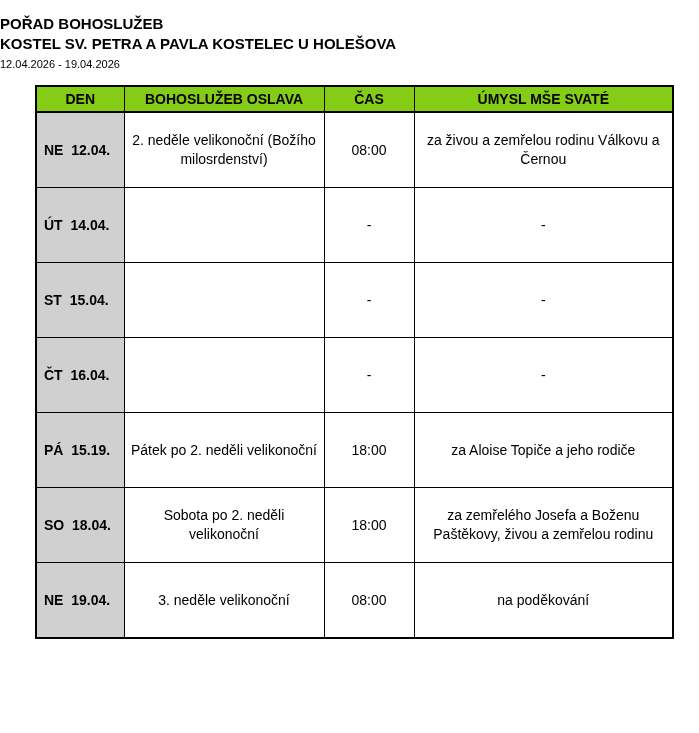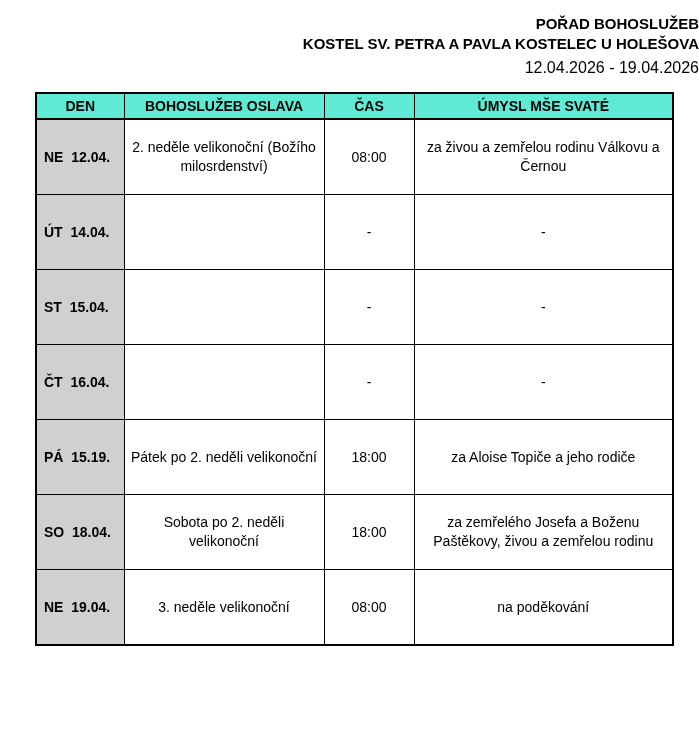--- a/index.html
+++ b/index.html
@@ -10,49 +10,49 @@
     color: #000000;
   }
   .page {
     width: 699px;
     height: 733px;
     box-sizing: border-box;
     padding-top: 14px;
     position: relative;
   }
   .doc-header {
-    text-align: right;
+    text-align: left;
     line-height: 1.35;
   }
   .doc-title {
     font-size: 15px;
     font-weight: bold;
   }
   .doc-subtitle {
     font-size: 15px;
     font-weight: bold;
   }
   .doc-daterange {
-    font-size: 16px;
+    font-size: 11px;
     font-weight: normal;
     margin-top: 2px;
   }
   table.schedule {
     border-collapse: collapse;
     table-layout: fixed;
     width: 637px;
     margin: 14px 0 0 35px;
     border: 2px solid #000000;
   }
   table.schedule col.c-den  { width: 88px; }
   table.schedule col.c-osl  { width: 200px; }
   table.schedule col.c-cas  { width: 90px; }
   table.schedule col.c-umy  { width: 259px; }
   table.schedule th {
-    background: #5eead4;
+    background: #84cc16;
     border: 1px solid #000000;
     border-bottom: 2px solid #000000;
     font-size: 14px;
     font-weight: bold;
     text-align: center;
     height: 20px;
     padding: 2px 4px;
   }
   table.schedule td {
     border: 1px solid #000000;

